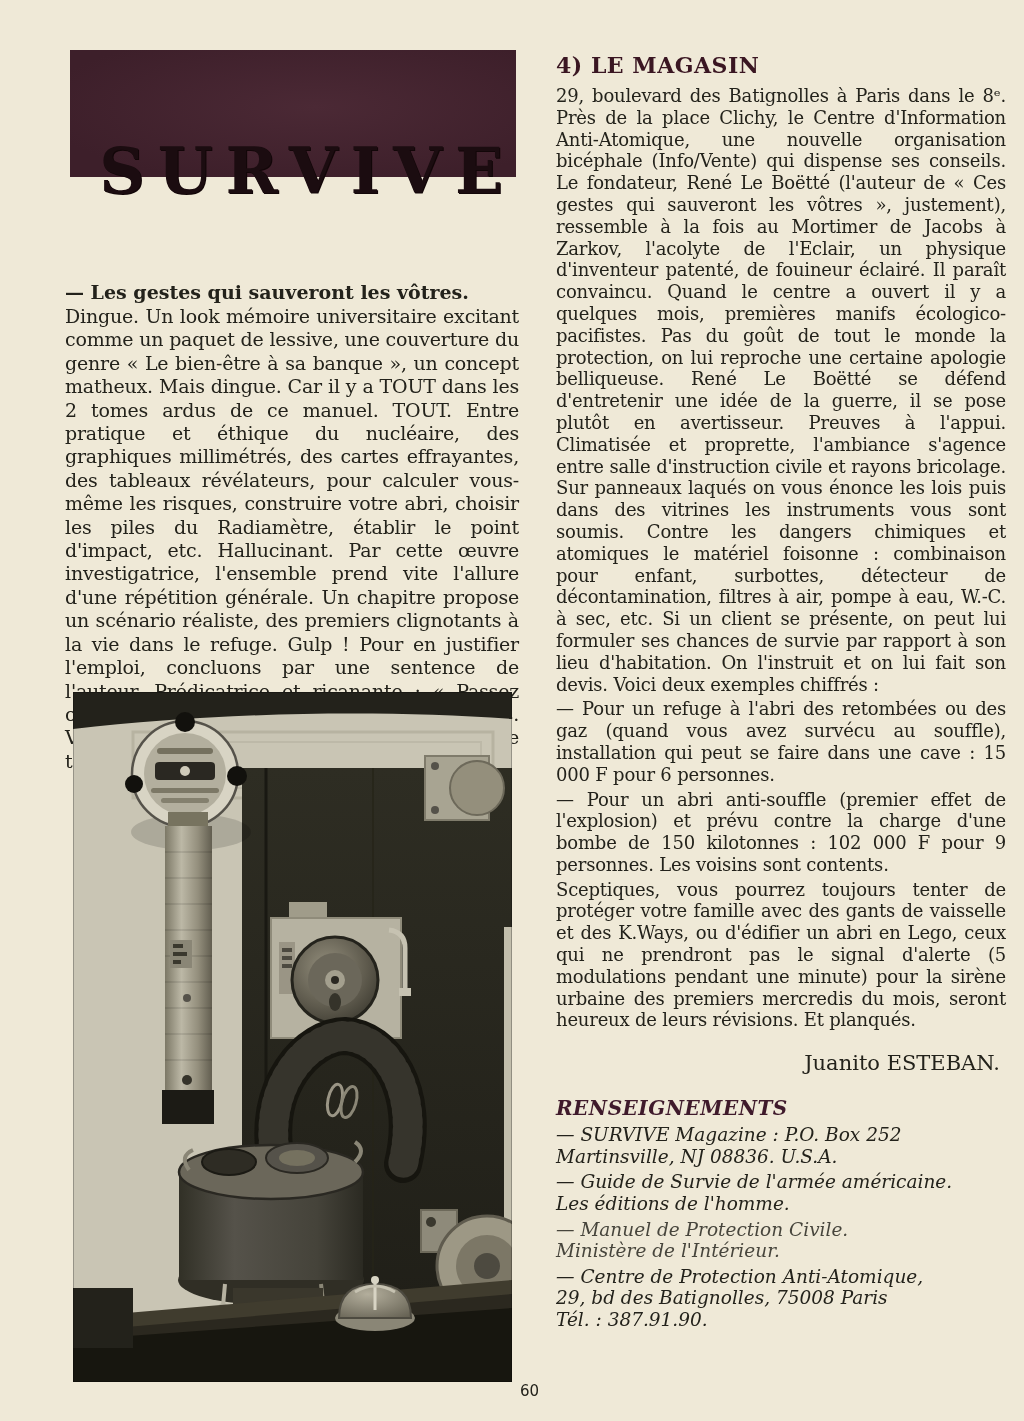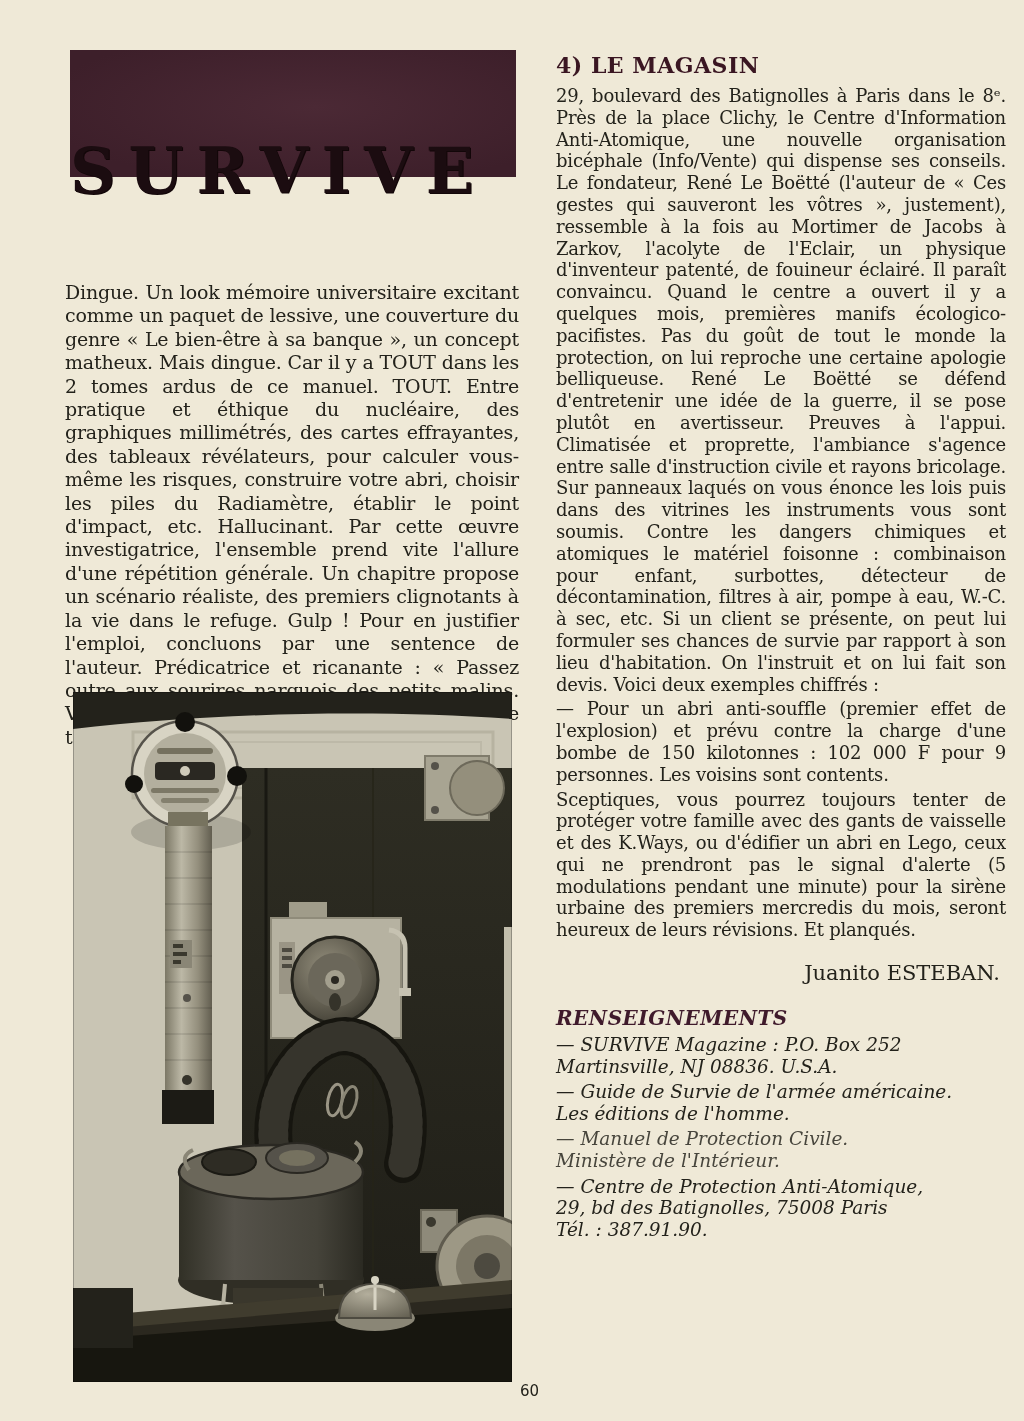--- a/index.html
+++ b/index.html
@@ -11,21 +11,21 @@
     overflow:hidden;
   }
   
   .masthead-box{
     position:absolute;left:70px;top:50px;width:446px;height:127px;
     background:#44242f;
     background-image:radial-gradient(ellipse at 55% 45%, #4b2935 0%, #3d1f2a 80%);
   }
   .masthead-title{
     position:absolute;left:70px;top:140px;width:446px;
-    text-align:left;
+    text-align:right;
     font-weight:bold;font-size:63px;line-height:63px;
     letter-spacing:13px;
     color:#1b0c10;
     text-shadow:1px 1px 0 #120608;
   }
   
   .left-col{position:absolute;left:65px;top:281px;width:454px;}
   .review-heading{
     font-weight:bold;font-size:19px;line-height:23px;margin:0 0 1px 0;
   }
@@ -69,20 +69,21 @@
   }
   .photo svg{display:block;width:100%;height:100%;}
 </style>
 </head>
 <body>
 
 <div class="masthead-box"></div>
 <div class="masthead-title">SURVIVE</div>
 
 <div class="left-col">
+  <p class="review-heading">— Les gestes qui sauveront les vôtres.</p>
   <p class="review-body">Dingue. Un look mémoire universitaire excitant comme un paquet de lessive, une couverture du genre « Le bien-être à sa banque », un concept matheux. Mais dingue. Car il y a TOUT dans les 2 tomes ardus de ce manuel. TOUT. Entre pratique et éthique du nucléaire, des graphiques millimétrés, des cartes effrayantes, des tableaux révélateurs, pour calculer vous-même les risques, construire votre abri, choisir les piles du Radiamètre, établir le point d'impact, etc. Hallucinant. Par cette œuvre investigatrice, l'ensemble prend vite l'allure d'une répétition générale. Un chapitre propose un scénario réaliste, des premiers clignotants à la vie dans le refuge. Gulp ! Pour en justifier l'emploi, concluons par une sentence de l'auteur. Prédicatrice et ricanante : « Passez outre aux sourires narquois des petits malins. Vous leur ferez demain la charité d'une boîte de thon. »</p>
 </div>
 
 <div class="photo" title="black-and-white photo of civil-defense equipment: wall-mounted radiameter tube with round dial, alarm bell on metal plate, corrugated hose and filter canister on a wooden table">
   <svg viewBox="0 0 439 690" preserveAspectRatio="none">
     <defs>
       <linearGradient id="cyl" x1="0" y1="0" x2="1" y2="0">
         <stop offset="0" stop-color="#7c7866"></stop>
         <stop offset="0.35" stop-color="#bcb8a6"></stop>
         <stop offset="0.7" stop-color="#948f7d"></stop>
@@ -219,20 +220,21 @@
     <circle cx="302" cy="588" r="4" fill="#d8d4c4"></circle>
     <path d="M282,600 q20,-12 40,0" fill="none" stroke="#c6c2b1" stroke-width="3"></path>
 
     <rect x="0" y="0" width="439" height="690" fill="none" stroke="rgba(0,0,0,0.25)" stroke-width="2"></rect>
   </svg>
 </div>
 
 <div class="right-col">
   <h1 class="section-heading">4) LE MAGASIN</h1>
   <p class="para">29, boulevard des Batignolles à Paris dans le 8ᵉ. Près de la place Clichy, le Centre d'Information Anti-Atomique, une nouvelle organisation bicéphale (Info/Vente) qui dispense ses conseils. Le fondateur, René Le Boëtté (l'auteur de « Ces gestes qui sauveront les vôtres », justement), ressemble à la fois au Mortimer de Jacobs à Zarkov, l'acolyte de l'Eclair, un physique d'inventeur patenté, de fouineur éclairé. Il paraît convaincu. Quand le centre a ouvert il y a quelques mois, premières manifs écologico-pacifistes. Pas du goût de tout le monde la protection, on lui reproche une certaine apologie belliqueuse. René Le Boëtté se défend d'entretenir une idée de la guerre, il se pose plutôt en avertisseur. Preuves à l'appui. Climatisée et proprette, l'ambiance s'agence entre salle d'instruction civile et rayons bricolage. Sur panneaux laqués on vous énonce les lois puis dans des vitrines les instruments vous sont soumis. Contre les dangers chimiques et atomiques le matériel foisonne : combinaison pour enfant, surbottes, détecteur de décontamination, filtres à air, pompe à eau, W.-C. à sec, etc. Si un client se présente, on peut lui formuler ses chances de survie par rapport à son lieu d'habitation. On l'instruit et on lui fait son devis. Voici deux exemples chiffrés :</p>
+  <p class="para">— Pour un refuge à l'abri des retombées ou des gaz (quand vous avez survécu au souffle), installation qui peut se faire dans une cave : 15 000 F pour 6 personnes.</p>
   <p class="para">— Pour un abri anti-souffle (premier effet de l'explosion) et prévu contre la charge d'une bombe de 150 kilotonnes : 102 000 F pour 9 personnes. Les voisins sont contents.</p>
   <p class="para">Sceptiques, vous pourrez toujours tenter de protéger votre famille avec des gants de vaisselle et des K.Ways, ou d'édifier un abri en Lego, ceux qui ne prendront pas le signal d'alerte (5 modulations pendant une minute) pour la sirène urbaine des premiers mercredis du mois, seront heureux de leurs révisions. Et planqués.</p>
   <p class="byline">Juanito ESTEBAN.</p>
 
   <div class="rens">
     <p class="rens-heading">RENSEIGNEMENTS</p>
     <p class="rens-item">— SURVIVE Magazine : P.O. Box 252
 Martinsville, NJ 08836. U.S.A.</p>
     <p class="rens-item">— Guide de Survie de l'armée américaine.
 Les éditions de l'homme.</p>

